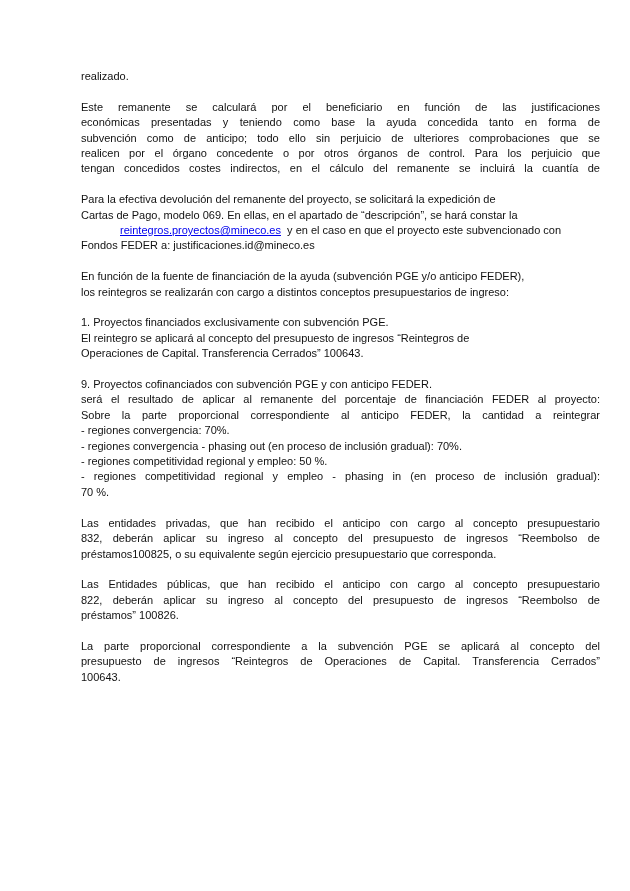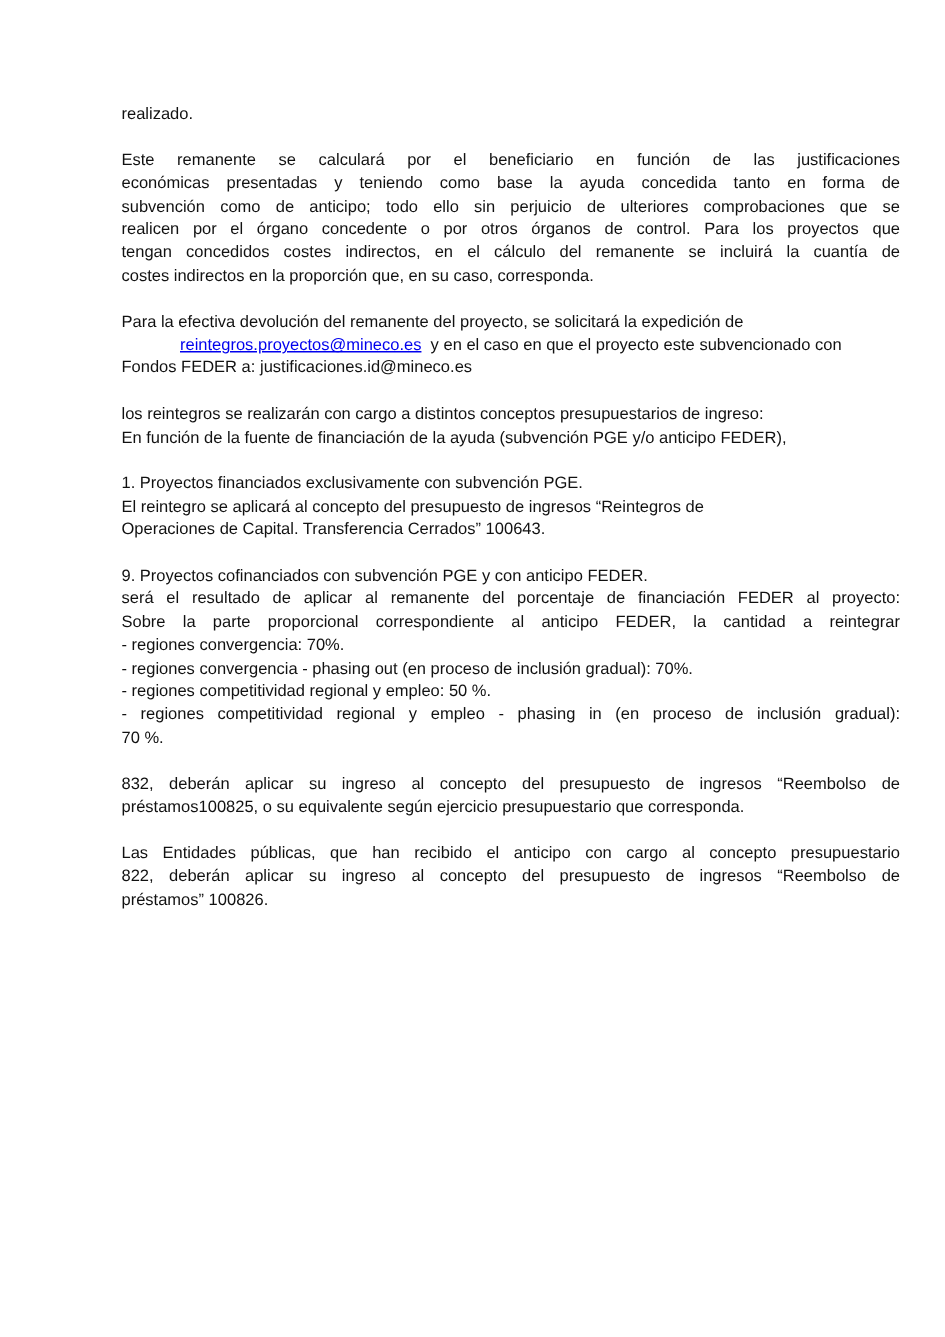--- a/index.html
+++ b/index.html
@@ -25,58 +25,64 @@
 <div class="page">
 
   <p class="para">
     <span class="line">realizado.</span>
   </p>
 
   <p class="para">
     <span class="jline">Este remanente se calculará por el beneficiario en función de las justificaciones</span>
     <span class="jline">económicas presentadas y teniendo como base la ayuda concedida tanto en forma de</span>
     <span class="jline">subvención como de anticipo; todo ello sin perjuicio de ulteriores comprobaciones que se</span>
-    <span class="jline">realicen por el órgano concedente o por otros órganos de control. Para los proyectos que</span>
+    <span class="jline">realicen por el órgano concedente o por otros órganos de control. Para los perjuicio que</span>
     <span class="jline">tengan concedidos costes indirectos, en el cálculo del remanente se incluirá la cuantía de</span>
-    <span class="line">costes indirectos en la proporción que, en su caso, corresponda.</span>
   </p>
 
   <p class="para">
     <span class="line">Para la efectiva devolución del remanente del proyecto, se solicitará la expedición de</span>
+    <span class="line">Cartas de Pago, modelo 069. En ellas, en el apartado de  “descripción”,  se hará constar la</span>
     <span class="line"><a class="link" style="color: rgb(0, 0, 238);">reintegros.proyectos@mineco.es</a><span style="white-space:pre">  y en el caso en que el proyecto este subvencionado con</span></span>
     <span class="line">Fondos FEDER a: justificaciones.id@mineco.es</span>
   </p>
 
   <p class="para">
+    <span class="line">En función de la fuente de financiación de la ayuda (subvención PGE y/o anticipo FEDER),</span>
     <span class="line">los reintegros se realizarán con cargo a distintos conceptos presupuestarios de ingreso:</span>
-    <span class="line">En función de la fuente de financiación de la ayuda (subvención PGE y/o anticipo FEDER),</span>
   </p>
 
   <p class="para">
     <span class="line">1. Proyectos financiados exclusivamente con subvención PGE.</span>
     <span class="line">El reintegro se aplicará al concepto del presupuesto de ingresos “Reintegros de</span>
     <span class="line">Operaciones de Capital. Transferencia Cerrados” 100643.</span>
   </p>
 
   <p class="para">
     <span class="line">9. Proyectos cofinanciados con subvención PGE y  con anticipo FEDER.</span>
     <span class="jline">será el resultado de aplicar al remanente del porcentaje de financiación FEDER al proyecto:</span>
     <span class="jline">Sobre la parte proporcional correspondiente al anticipo FEDER, la cantidad a reintegrar</span>
     <span class="line">- regiones convergencia: 70%.</span>
     <span class="line">- regiones convergencia - phasing out (en proceso de inclusión gradual): 70%.</span>
     <span class="line">- regiones competitividad regional y empleo: 50 %.</span>
     <span class="jline">- regiones competitividad regional y empleo - phasing in (en proceso de inclusión gradual):</span>
     <span class="line">70 %.</span>
   </p>
 
   <p class="para">
+    <span class="jline">Las entidades privadas, que han recibido el anticipo con cargo al concepto presupuestario</span>
     <span class="jline">832, deberán aplicar su ingreso al concepto del presupuesto de ingresos “Reembolso de</span>
     <span class="line">préstamos100825, o su equivalente según ejercicio presupuestario que corresponda.</span>
   </p>
 
   <p class="para">
     <span class="jline">Las Entidades públicas, que han recibido el anticipo con cargo al concepto presupuestario</span>
     <span class="jline">822, deberán aplicar su ingreso al concepto del presupuesto de ingresos “Reembolso de</span>
     <span class="line">préstamos” 100826.</span>
   </p>
 
+  <p class="para">
+    <span class="jline">La parte proporcional correspondiente a la subvención PGE se aplicará al concepto del</span>
+    <span class="jline">presupuesto de ingresos “Reintegros de Operaciones de Capital. Transferencia Cerrados”</span>
+    <span class="line">100643.</span>
+  </p>
 
 </div>
 
 </body></html>

